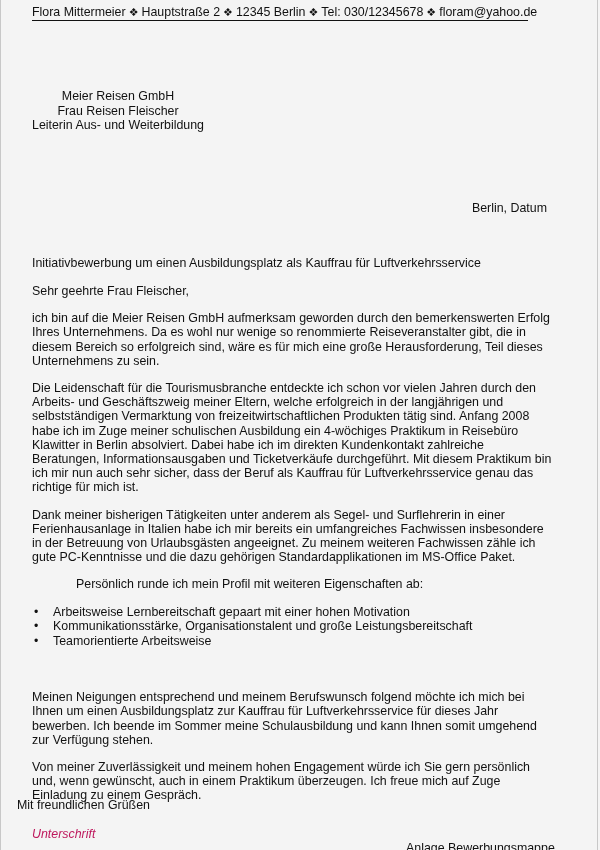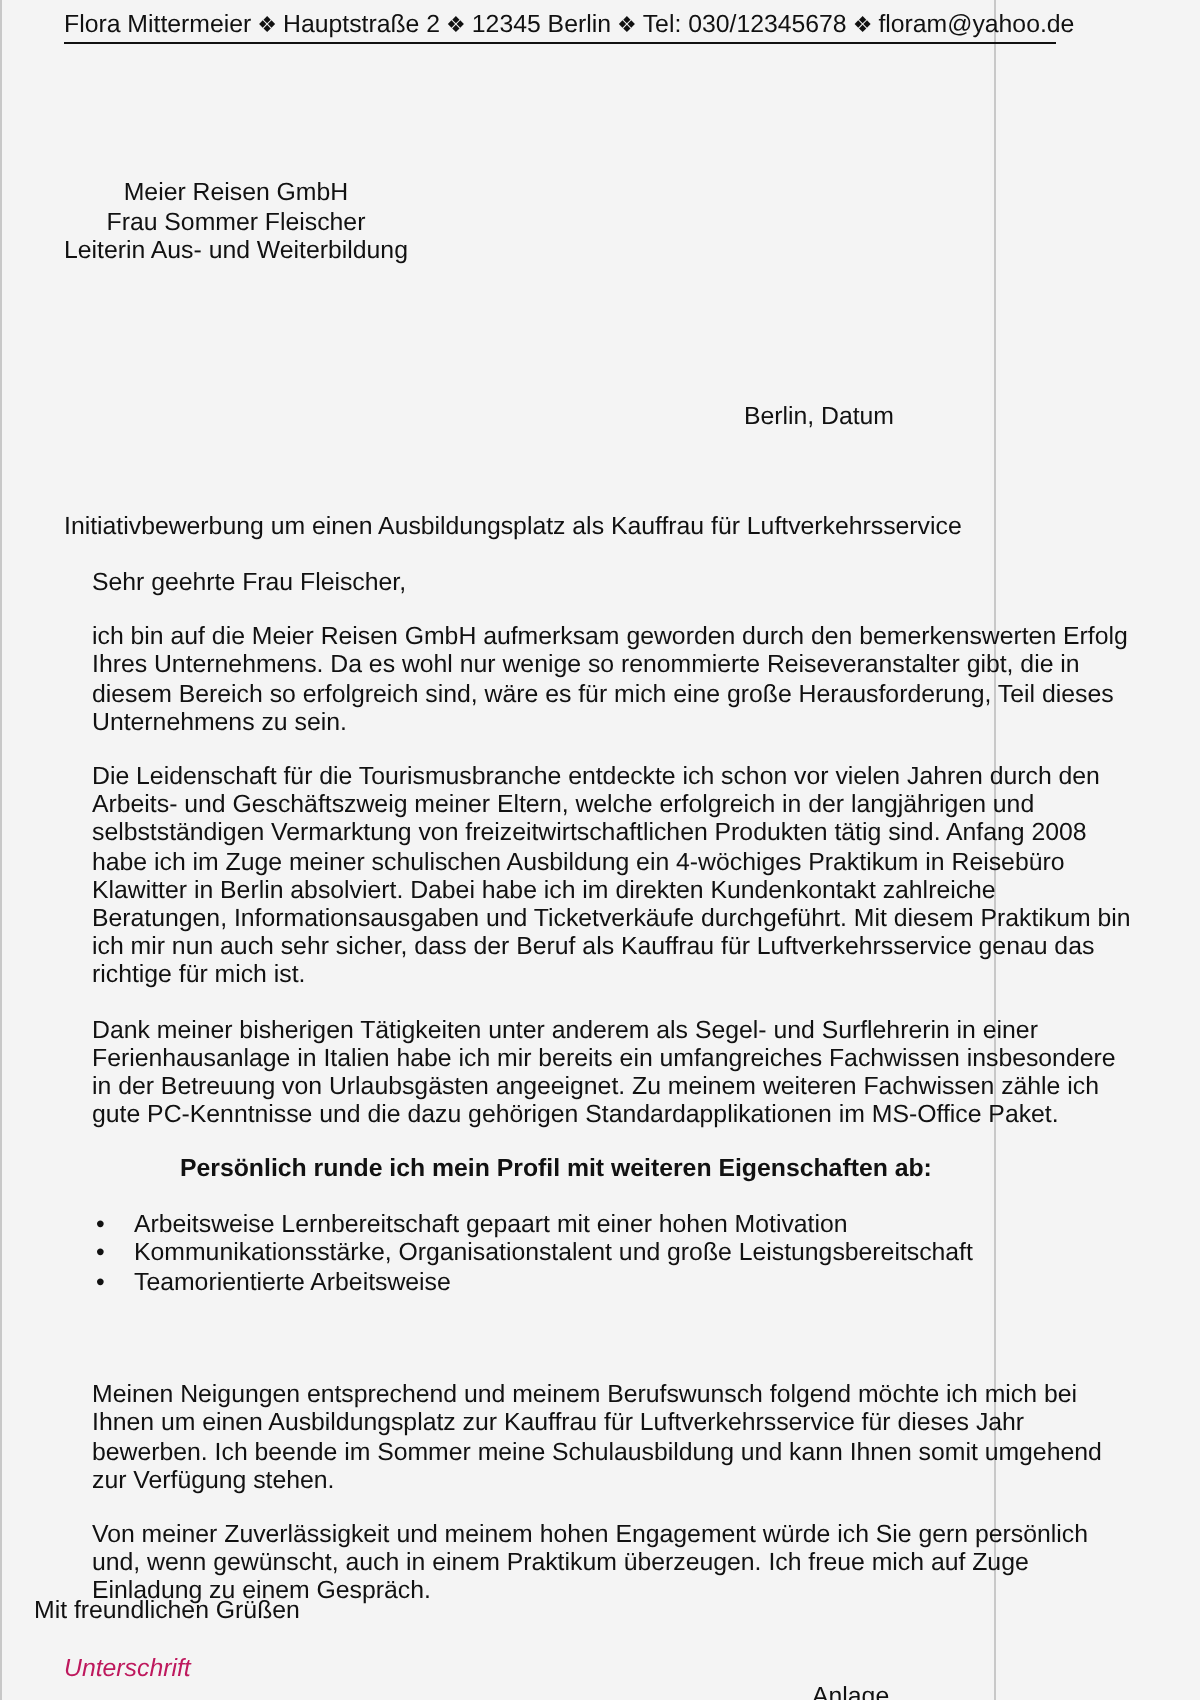--- a/index.html
+++ b/index.html
@@ -6,61 +6,61 @@
     body {
       width: 600px; height: 850px; overflow: hidden;
       background: #f4f4f4;
       font-family: "Liberation Sans", sans-serif;
       color: #111;
       font-size: 12.4px;
       line-height: 14.2px;
     }
     .page {
       position: relative;
-      width: 498px; height: 850px;
+      width: 598px; height: 850px;
       border-left: 1px solid #c8c8c8;
       border-right: 1px solid #c8c8c8;
       box-sizing: border-box;
       background: #f4f4f4;
     }
     .sender {
       position: absolute; left: 31px; top: 5px;
       width: 496px;
       border-bottom: 1px solid #111;
       padding-bottom: 1px;
       font-size: 12.4px;
       white-space: nowrap;
     }
     .sep { font-size: 11px; padding: 0 3px; }
     .recipient { position: absolute; left: 31px; top: 89px; }
     .recipient div { height: 14.5px; text-align: center; }
     .date { position: absolute; right: 50px; top: 201px; }
     .subject { position: absolute; left: 31px; top: 256px; font-weight: normal; }
-    .body { position: absolute; left: 31px; top: 284px; width: 520px; margin-left: 14px; }
+    .body { position: absolute; left: 31px; top: 284px; width: 520px; }
     .body p { margin: 0 0 13px 0; }
-    .heading { font-weight: bold; margin-bottom: 13px !important; padding-left: 44px; }
+    .heading { font-weight: normal; margin-bottom: 13px !important; padding-left: 44px; }
     ul { margin: 0 0 42px 0; padding: 0; list-style: none; }
     ul li { position: relative; padding-left: 21px; height: 14.5px; }
     ul li .bullet { position: absolute; left: 2px; top: 0; }
     .closing { position: absolute; left: 16px; top: 798px; }
     .signature { position: absolute; left: 31px; top: 827px; color: #be185d; font-style: italic; }
     .enclosure { position: absolute; left: 405px; top: 841px; }
   </style>
 </head>
 <body>
 
 <div class="page">
 
   <div class="sender">
     <span>Flora Mittermeier</span><span class="sep">❖</span><span>Hauptstraße 2</span><span class="sep">❖</span><span>12345 Berlin</span><span class="sep">❖</span><span>Tel: 030/12345678</span><span class="sep">❖</span><span>floram@yahoo.de</span>
   </div>
 
   <div class="recipient">
     <div>Meier Reisen GmbH</div>
-    <div>Frau Sommer Fleischer</div>
+    <div>Frau Reisen Fleischer</div>
     <div>Leiterin Aus- und Weiterbildung</div>
   </div>
 
   <div class="date">Berlin, Datum</div>
 
   <div class="subject">Initiativbewerbung um einen Ausbildungsplatz als Kauffrau für Luftverkehrsservice</div>
 
   <div class="body">
     <p>Sehr geehrte Frau Fleischer,</p>
     <p>ich bin auf die Meier Reisen GmbH aufmerksam geworden durch den bemerkenswerten Erfolg Ihres Unternehmens. Da es wohl nur wenige so renommierte Reiseveranstalter gibt, die in diesem Bereich so erfolgreich sind, wäre es für mich eine große Herausforderung, Teil dieses Unternehmens zu sein.</p>

